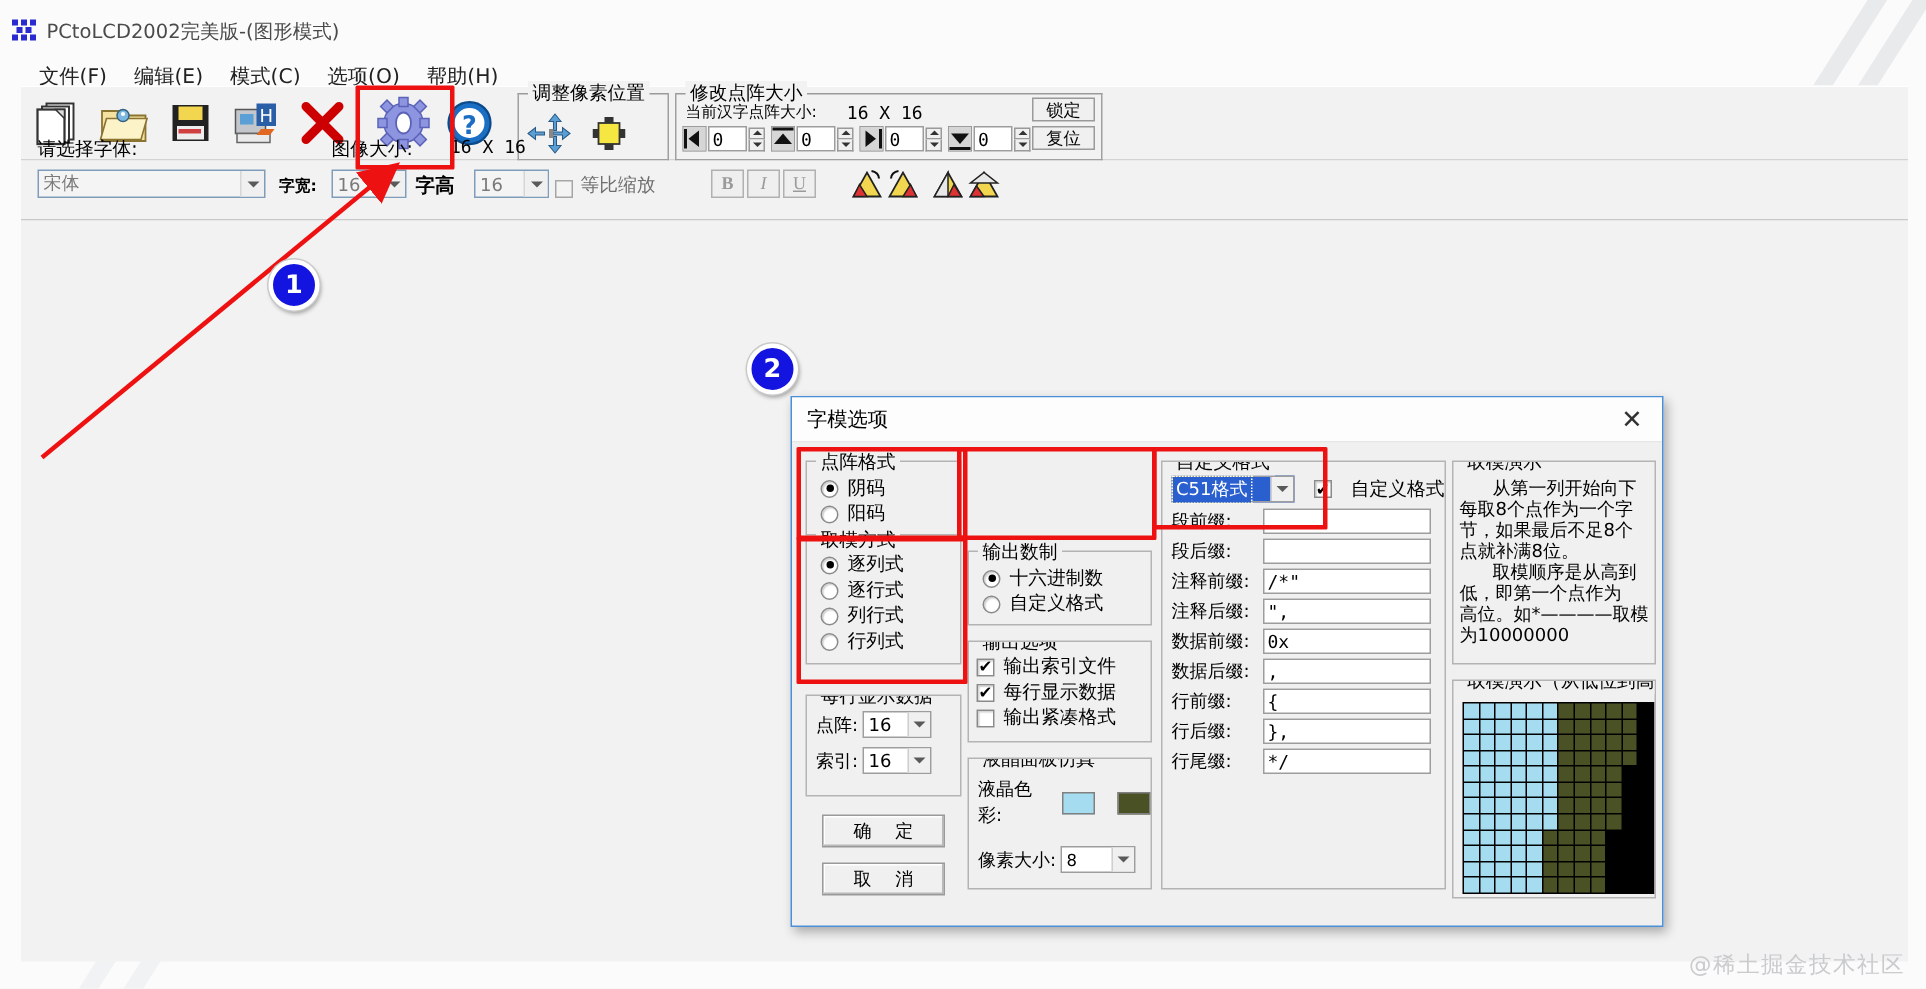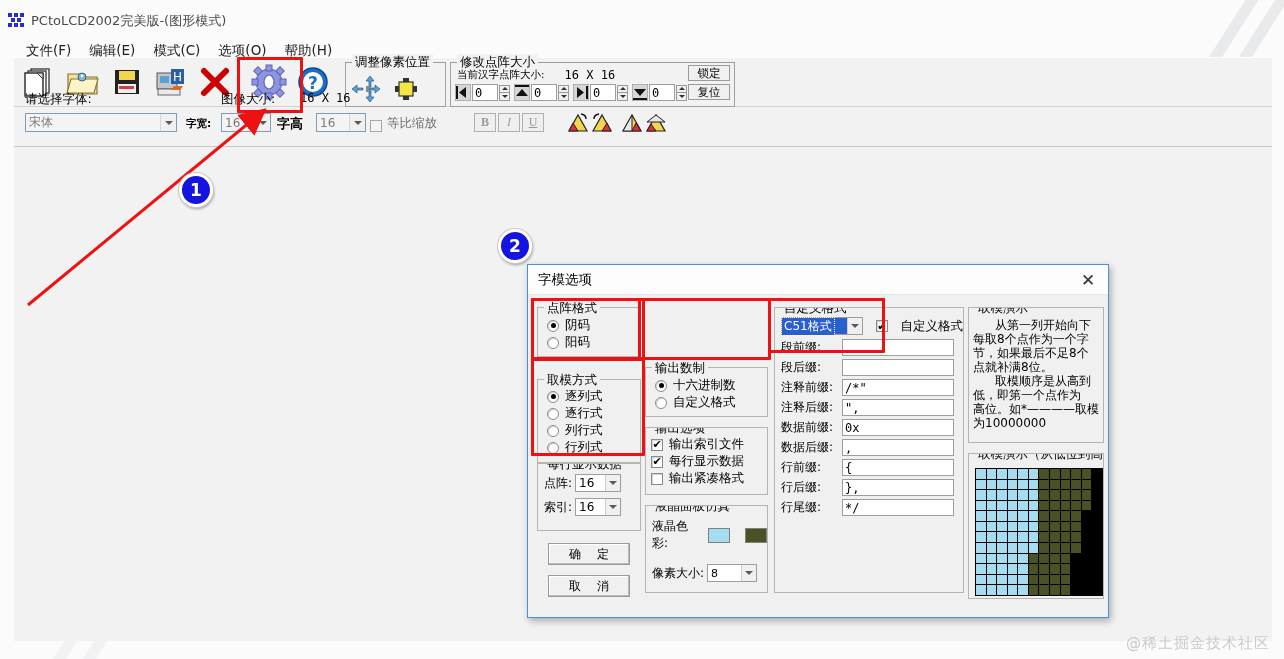--- a/index.html
+++ b/index.html
@@ -513,21 +513,21 @@
           <span class="radio on"></span>
           <span>阴码</span>
         </div>
         <div class="radio-row">
           <span class="radio"></span>
           <span>阳码</span>
         </div>
       </div>
     </div>
 
-    <div class="dgb" style="left:9px;top:84px;width:104px;height:84px;">
+    <div class="dgb" style="left:9px;top:64px;width:104px;height:84px;">
       <span class="t">取模方式</span>
       <div style="padding:8px 0 0 9px;">
         <div class="radio-row">
           <span class="radio on"></span>
           <span>逐列式</span>
         </div>
         <div class="radio-row">
           <span class="radio"></span>
           <span>逐行式</span>
         </div>

